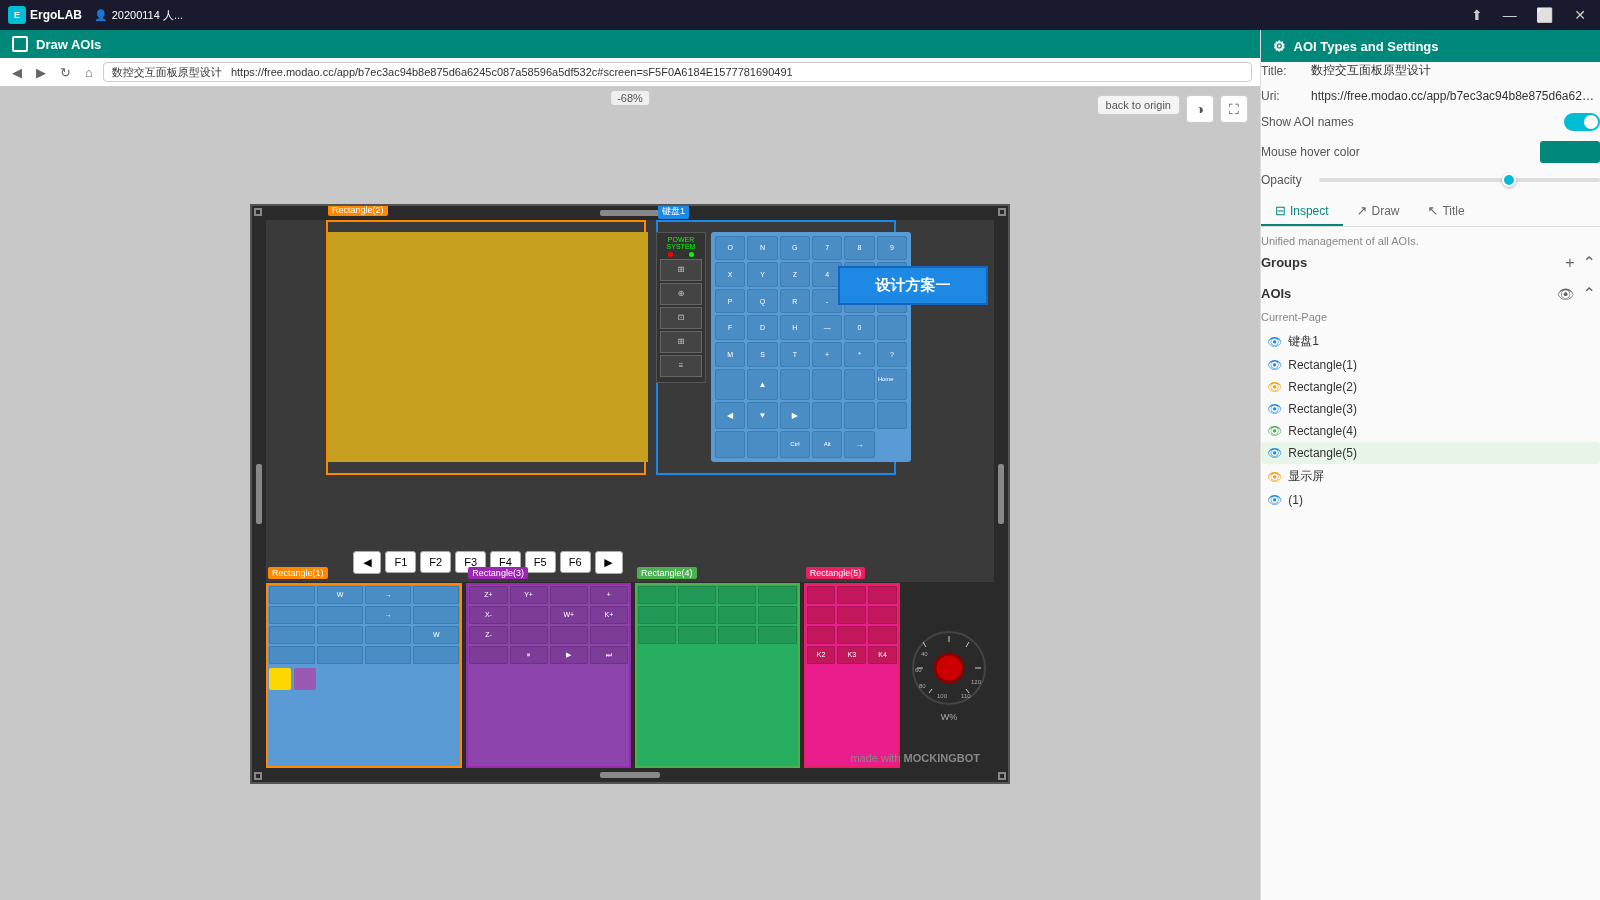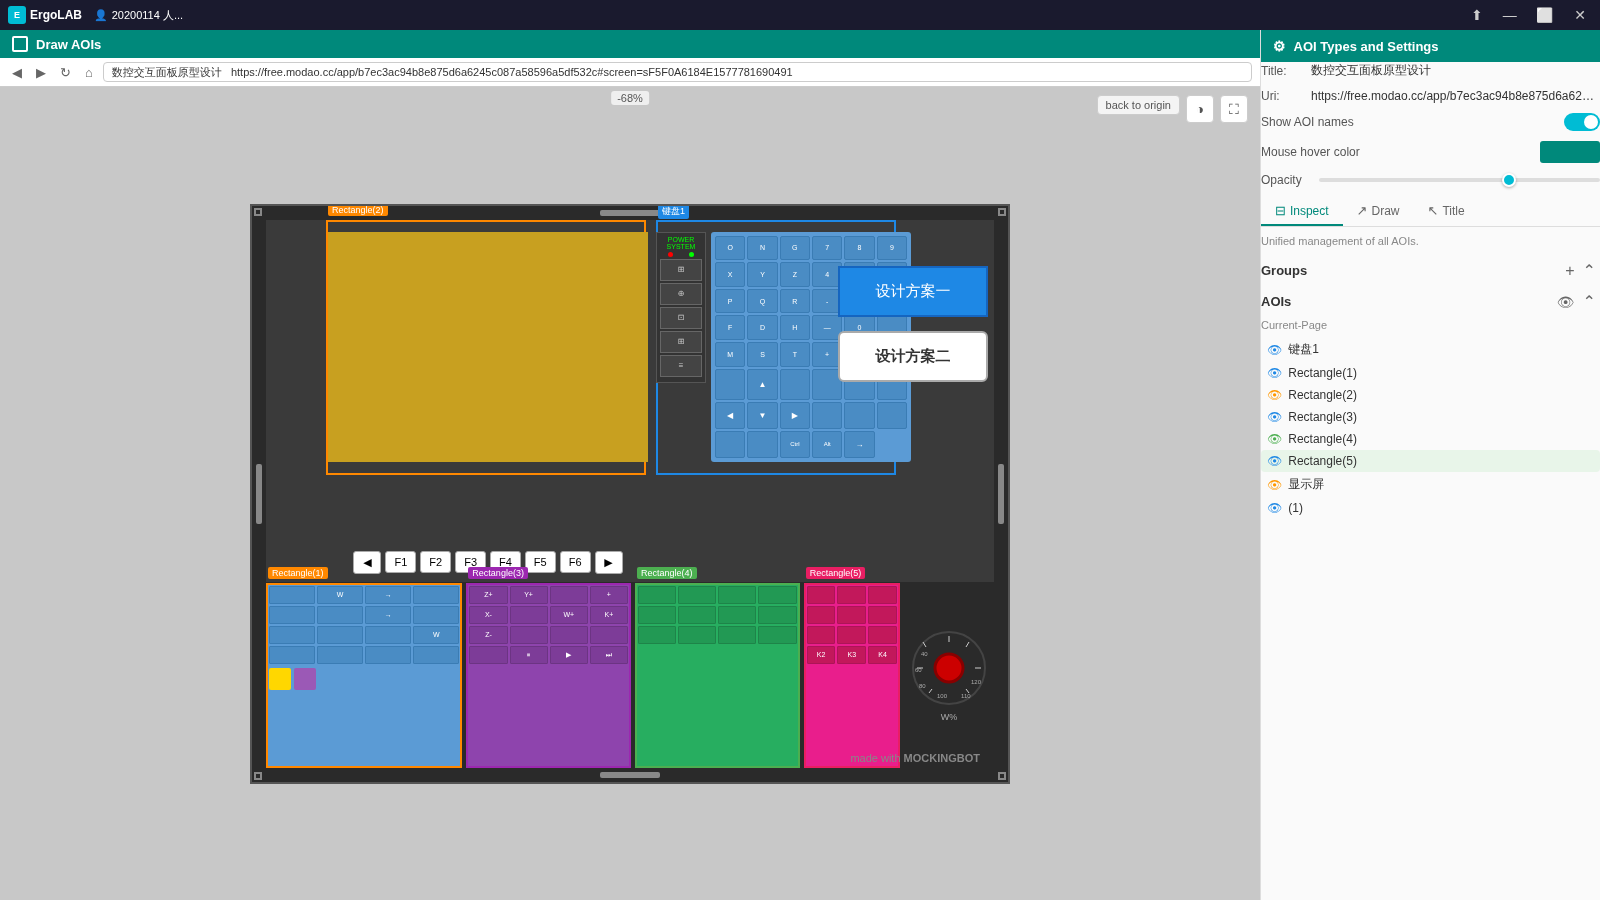--- a/index.html
+++ b/index.html
@@ -82,21 +82,21 @@
     .toggle-knob { width: 14px; height: 14px; background: #fff; border-radius: 50%; position: absolute; top: 2px; right: 2px; }
     .color-swatch { width: 60px; height: 22px; background: #00897b; border-radius: 3px; margin-left: auto; cursor: pointer; }
     .opacity-slider { flex: 1; margin-left: 8px; height: 4px; background: #ddd; border-radius: 2px; position: relative; }
     .opacity-thumb { position: absolute; right: 30%; top: -5px; width: 14px; height: 14px; background: #00bcd4; border-radius: 50%; border: 2px solid #fff; box-shadow: 0 1px 3px rgba(0,0,0,0.3); }
 
     
     #mode-tabs { display: flex; border-bottom: 1px solid #ddd; margin-bottom: 8px; }
     .mode-tab { padding: 6px 14px; font-size: 12px; cursor: pointer; border-bottom: 2px solid transparent; color: #666; display: flex; align-items: center; gap: 4px; }
     .mode-tab.active { color: #00897b; border-bottom: 2px solid #00897b; }
     .mode-tab-icon { font-size: 13px; }
-    .unified-text { font-size: 11px; color: #888; margin-bottom: 12px; }
+    .unified-text { font-size: 11px; color: #888; margin-bottom: 4px; }
 
     
     .section-header { display: flex; align-items: center; margin-bottom: 8px; }
     .section-title { font-size: 13px; font-weight: 600; color: #333; flex: 1; }
     .section-btn { background: none; border: none; cursor: pointer; color: #666; font-size: 16px; padding: 2px 4px; }
 
     
     .aois-header { display: flex; align-items: center; margin-bottom: 6px; }
     .aois-title { font-size: 13px; font-weight: 600; color: #333; flex: 1; }
     .current-page-label { font-size: 11px; color: #888; margin-bottom: 6px; }
@@ -399,22 +399,21 @@
                     <line x1="20" y1="65" x2="23" y2="61" stroke="#ccc" stroke-width="1"></line>
                     <line x1="60" y1="65" x2="57" y2="61" stroke="#ccc" stroke-width="1"></line>
                   </svg>
                 </div>
                 <div style="font-size:9px;color:#aaa;text-align:center;">W%</div>
               </div>
             </div>
           </div>
 
           <div style="position:absolute;right:20px;top:60px;display:flex;flex-direction:column;gap:14px;">
-            <button style="background:#1e88e5;color:#fff;border:2px solid #1565c0;border-radius:0;padding:14px 22px;font-size:15px;font-weight:normal;cursor:pointer;min-width:150px;">设计方案一</button>
-            <button style="background:#fff;color:#333;border:2px solid #aaa;border-radius:6px;padding:14px 22px;font-size:15px;font-weight:bold;cursor:pointer;min-width:150px;">设计方案二</button>
+            <button style="background:#1e88e5;color:#fff;border:2px solid #1565c0;border-radius:0;padding:8px 22px;font-size:15px;font-weight:bold;cursor:pointer;min-width:150px;">设计方案一</button>
           </div>
 
           <div style="position:absolute;bottom:18px;right:28px;font-size:11px;color:#888;">
             <span>made with</span>
             <strong>MOCKINGBOT</strong>
           </div>
         </div>
       </div>
     </div>
 

